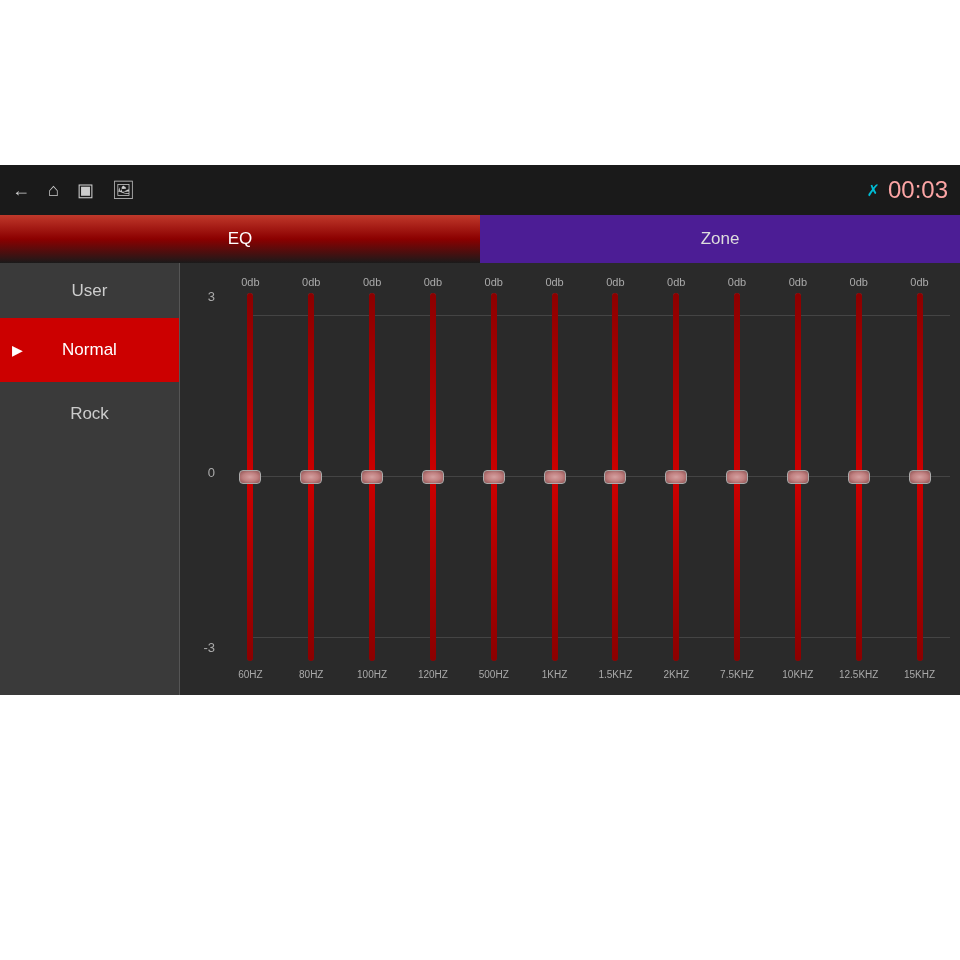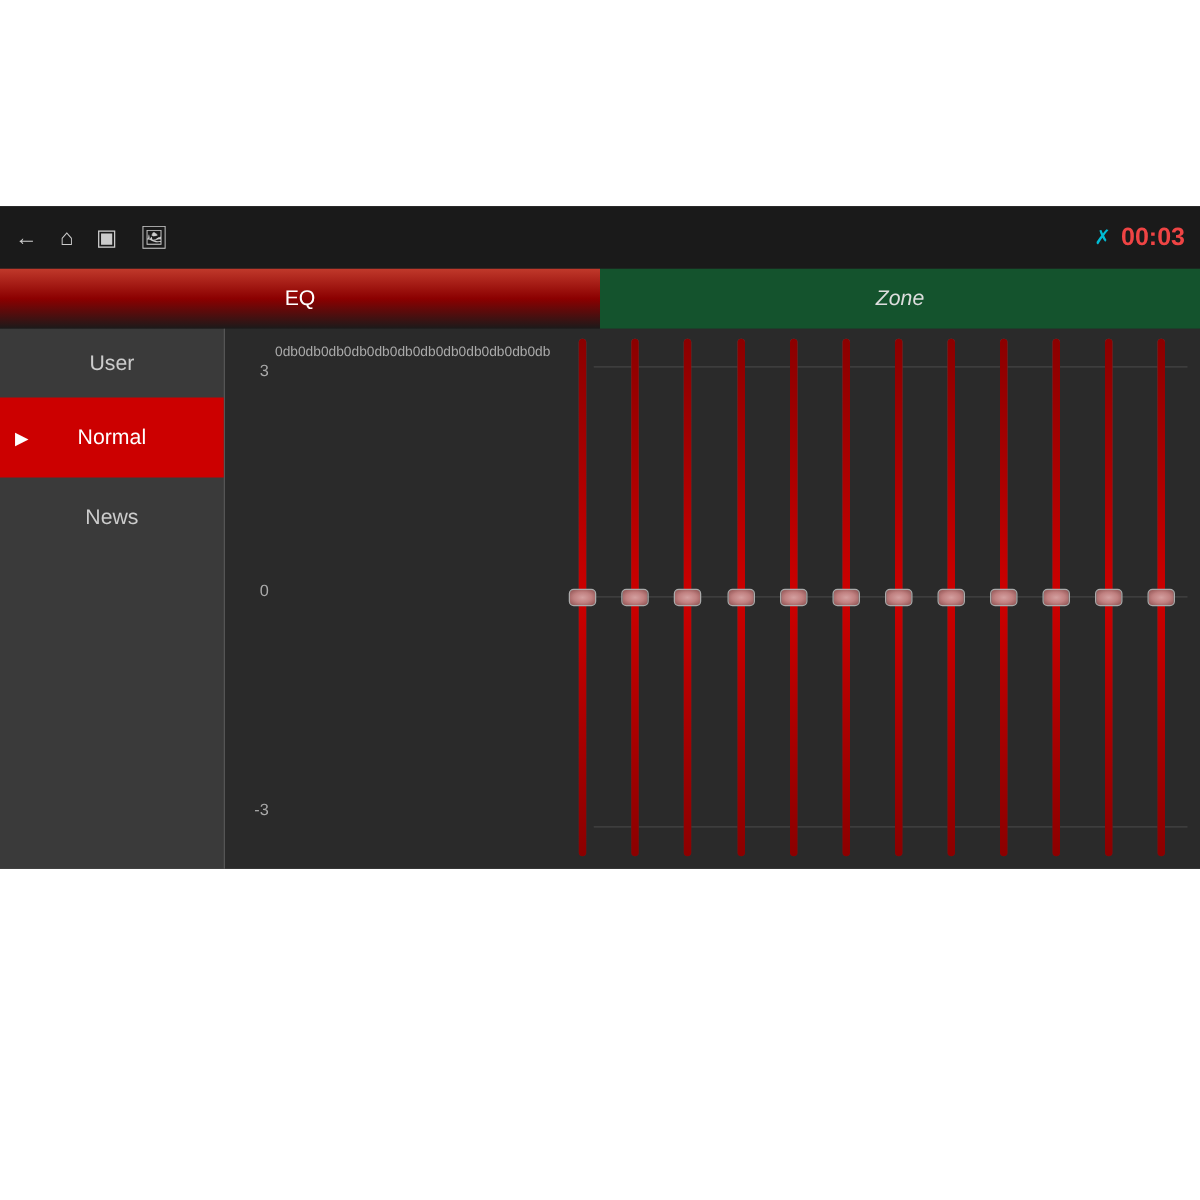--- a/index.html
+++ b/index.html
@@ -56,23 +56,23 @@
       font-size: 18px;
       cursor: pointer;
     }
 
     .bt-icon {
       color: #00bcd4;
       font-size: 16px;
     }
 
     .time-display {
-      color: #ef4444;
-      font-size: 20px;
-      font-weight: bold;
+      color: #fca5a5;
+      font-size: 24px;
+      font-weight: normal;
     }
 
     
     .tab-bar {
       width: 100%;
       height: 48px;
       display: flex;
       text-align: right;
     }
 
@@ -88,23 +88,22 @@
 
     .tab-eq {
       width: 50%;
       background: linear-gradient(to bottom, #c0392b, #8b0000, #1a1a1a);
       color: #fff;
       font-weight: 500;
     }
 
     .tab-zone {
       width: 50%;
-      background: #14532d;
+      background: #4c1d95;
       color: #ddd;
-      font-style: italic;
     }
 
     
     .main-content {
       display: flex;
       width: 100%;
       height: calc(530px - 50px - 48px);
     }
 
     
@@ -174,21 +173,21 @@
       width: 25px;
       padding: 18px 0 30px 0;
       color: #aaa;
       font-size: 13px;
       text-align: right;
     }
 
     .eq-sliders-area {
       flex: 1;
       display: flex;
-      flex-direction: row;
+      flex-direction: column;
     }
 
     .db-labels-row {
       display: flex;
       height: 22px;
       padding-left: 5px;
     }
 
     .db-label-cell {
       flex: 1;
@@ -325,21 +324,21 @@
 
       <div class="sidebar">
         <div class="sidebar-item-user">
           <span>User</span>
         </div>
         <div class="sidebar-item active">
           <span class="play-arrow">▶</span>
           <span>Normal</span>
         </div>
         <div class="sidebar-item">
-          <span>News</span>
+          <span>Rock</span>
         </div>
       </div>
 
       <div class="eq-area">
         <div class="eq-grid">
 
           <div class="eq-labels-left">
             <span>3</span>
             <span>0</span>
             <span>-3</span>
@@ -449,20 +448,34 @@
               </div>
               <div class="slider-col">
                 <div class="slider-track">
                   <div class="slider-fill-bottom"></div>
                   <div class="slider-fill-top"></div>
                   <div class="slider-thumb"></div>
                 </div>
               </div>
             </div>
 
+            <div class="hz-labels-row">
+              <div class="hz-label-cell">60HZ</div>
+              <div class="hz-label-cell">80HZ</div>
+              <div class="hz-label-cell">100HZ</div>
+              <div class="hz-label-cell">120HZ</div>
+              <div class="hz-label-cell">500HZ</div>
+              <div class="hz-label-cell">1KHZ</div>
+              <div class="hz-label-cell">1.5KHZ</div>
+              <div class="hz-label-cell">2KHZ</div>
+              <div class="hz-label-cell">7.5KHZ</div>
+              <div class="hz-label-cell">10KHZ</div>
+              <div class="hz-label-cell">12.5KHZ</div>
+              <div class="hz-label-cell">15KHZ</div>
+            </div>
 
           </div>
         </div>
       </div>
 
     </div>
   </div>
 </div>
 
 </body></html>

